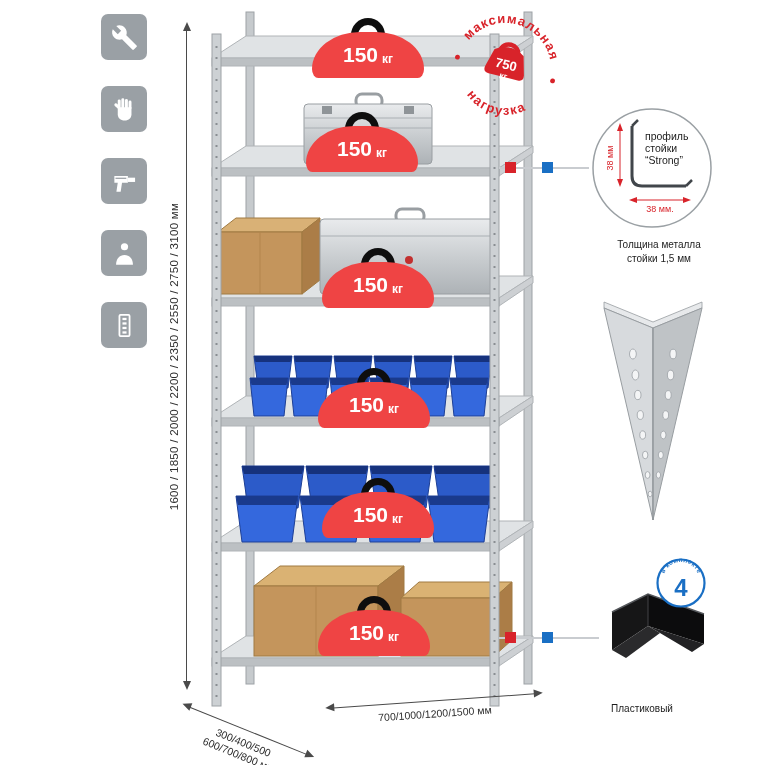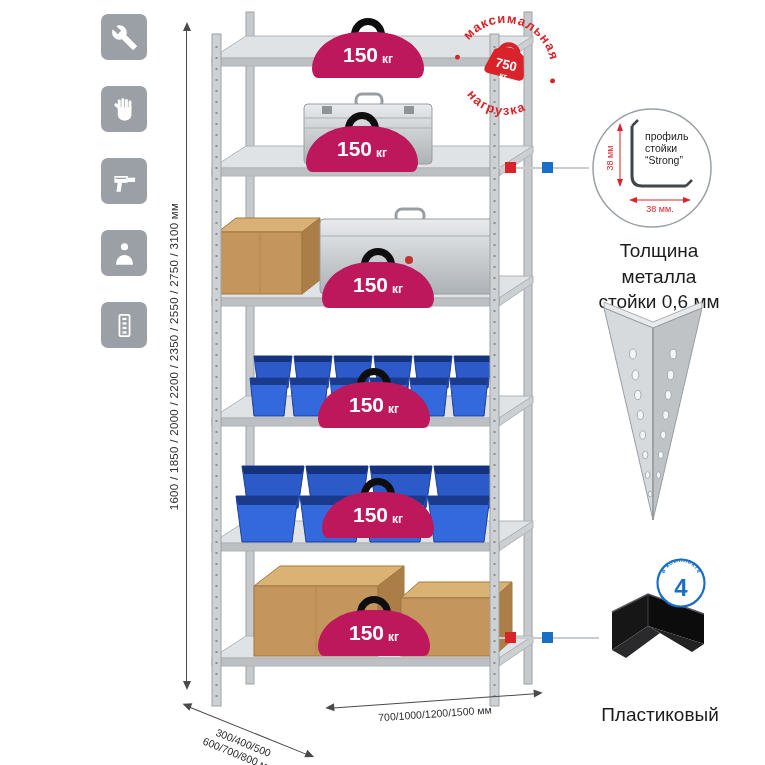--- a/index.html
+++ b/index.html
@@ -31,34 +31,34 @@
     border-top:4.5px solid transparent;border-bottom:4.5px solid transparent;border-left:9px solid #4a4a4a;}
 
   .dim-depth{position:absolute;left:184px;top:700px;width:142px;transform:rotate(22deg);transform-origin:0 0;}
   .dim-width{position:absolute;left:325px;top:704px;width:218px;transform:rotate(-4deg);transform-origin:0 0;}
   .dim-text{margin-top:2px;text-align:center;font-size:10.5px;line-height:1.2;color:#2e2e2e;white-space:nowrap;}
 
   
   .badge{position:absolute;width:112px;}
   .badge .handle{width:34px;height:17px;border:7px solid #0e0e0e;border-bottom:none;
     border-radius:17px 17px 0 0;margin:0 auto;box-sizing:border-box;}
-  .badge .bbody{height:46px;background:#be185d;margin-top:-3px;
+  .badge .bbody{height:46px;background:#ef4444;margin-top:-3px;
     border-radius:48% 48% 7px 7px / 90% 90% 10px 10px;
     display:flex;align-items:center;justify-content:center;gap:4px;color:#fff;}
   .badge .val{font-size:21px;font-weight:700;}
   .badge .unit{font-size:12px;font-weight:700;margin-top:7px;}
 
   .stamp{position:absolute;left:442px;top:6px;width:126px;height:126px;transform:rotate(14deg);}
 
   .marker{position:absolute;width:11px;height:11px;}
   .marker.red{background:#d8232a;}
   .marker.blue{background:#1a6fc4;}
   .connector{position:absolute;height:2px;background:#c9ccd0;}
 
-  .caption{position:absolute;text-align:center;font-size:19px;line-height:1.35;color:#1c1c1c;}
+  .caption{position:absolute;text-align:center;font-size:10px;line-height:1.35;color:#1c1c1c;}
 </style>
 </head>
 <body>
 
 <div class="page">
 
   <div class="icon-col">
     <div class="ficon">
       <svg width="27" height="27" viewBox="0 0 24 24">
           <path fill="#fff" d="M22.7 19l-9.1-9.1c.9-2.3.4-5-1.5-6.9-2-2-5-2.4-7.4-1.3L9 6 6 9 1.6 4.7C.4 7.1.9 10.1 2.9 12.1c1.9 1.9 4.6 2.4 6.9 1.5l9.1 9.1c.4.4 1 .4 1.4 0l2.3-2.3c.5-.4.5-1.1.1-1.4z"></path>
@@ -347,21 +347,21 @@
     </g>
     <text x="25" y="54" transform="rotate(-90 25 54)" text-anchor="middle" font-size="9" fill="#d8232a">38 мм</text>
     <text x="72" y="108" text-anchor="middle" font-size="9" fill="#d8232a">38 мм.</text>
     <text x="57" y="36" font-size="10.5" fill="#1c1c1c">профиль</text>
     <text x="57" y="48" font-size="10.5" fill="#1c1c1c">стойки</text>
     <text x="57" y="60" font-size="10.5" fill="#1c1c1c">“Strong”</text>
   </svg>
 
   <div class="caption" style="left:583px;top:238px;width:152px">
     <span style="display:block">Толщина металла</span>
-    <span style="display:block">стойки 0,6 мм</span>
+    <span style="display:block">стойки 1,5 мм</span>
   </div>
 
   <svg style="position:absolute;left:594px;top:294px" width="118" height="234" viewBox="0 0 118 234">
     <polygon points="10,8 59,28 108,8 108,14 59,34 10,14" fill="#e7e9eb" stroke="#989da1" stroke-width="0.8"></polygon>
     <polygon points="10,14 59,34 59,226" fill="#d7dadd" stroke="#989da1" stroke-width="1"></polygon>
     <polygon points="59,34 108,14 59,226" fill="#bfc3c6" stroke="#989da1" stroke-width="1"></polygon>
     <line x1="59" y1="34" x2="59" y2="226" stroke="#8f9498" stroke-width="1"></line>
     <g fill="#f4f5f6" stroke="#9aa0a4" stroke-width="0.8">
       <ellipse cx="38.9" cy="60" rx="3.4" ry="5"></ellipse>
         <ellipse cx="41.4" cy="81" rx="3.4" ry="5"></ellipse>
@@ -394,21 +394,21 @@
     <defs>
         <path id="arcK" d="M9,24 A18,18 0 0 1 45,24"></path>
       </defs>
     <circle cx="27" cy="27" r="23.5" fill="#fff" stroke="#1a6fc4" stroke-width="2.2"></circle>
     <text font-size="6.3" font-weight="bold" fill="#1a6fc4" letter-spacing="0.5" text-anchor="middle">
       <textPath href="#arcK" startOffset="50%">в комплекте</textPath>
     </text>
     <text x="27" y="40" text-anchor="middle" font-size="24" font-weight="bold" fill="#1a6fc4">4</text>
   </svg>
 
-  <div class="caption" style="left:590px;top:702px;width:140px">
+  <div class="caption" style="left:572px;top:702px;width:140px">
     <span style="display:block">Пластиковый</span>
   </div>
 
   <div class="dim-depth">
     <div class="hdim">
       <div class="a-l"></div>
       <div class="line"></div>
       <div class="a-r"></div>
     </div>
     <div class="dim-text">

